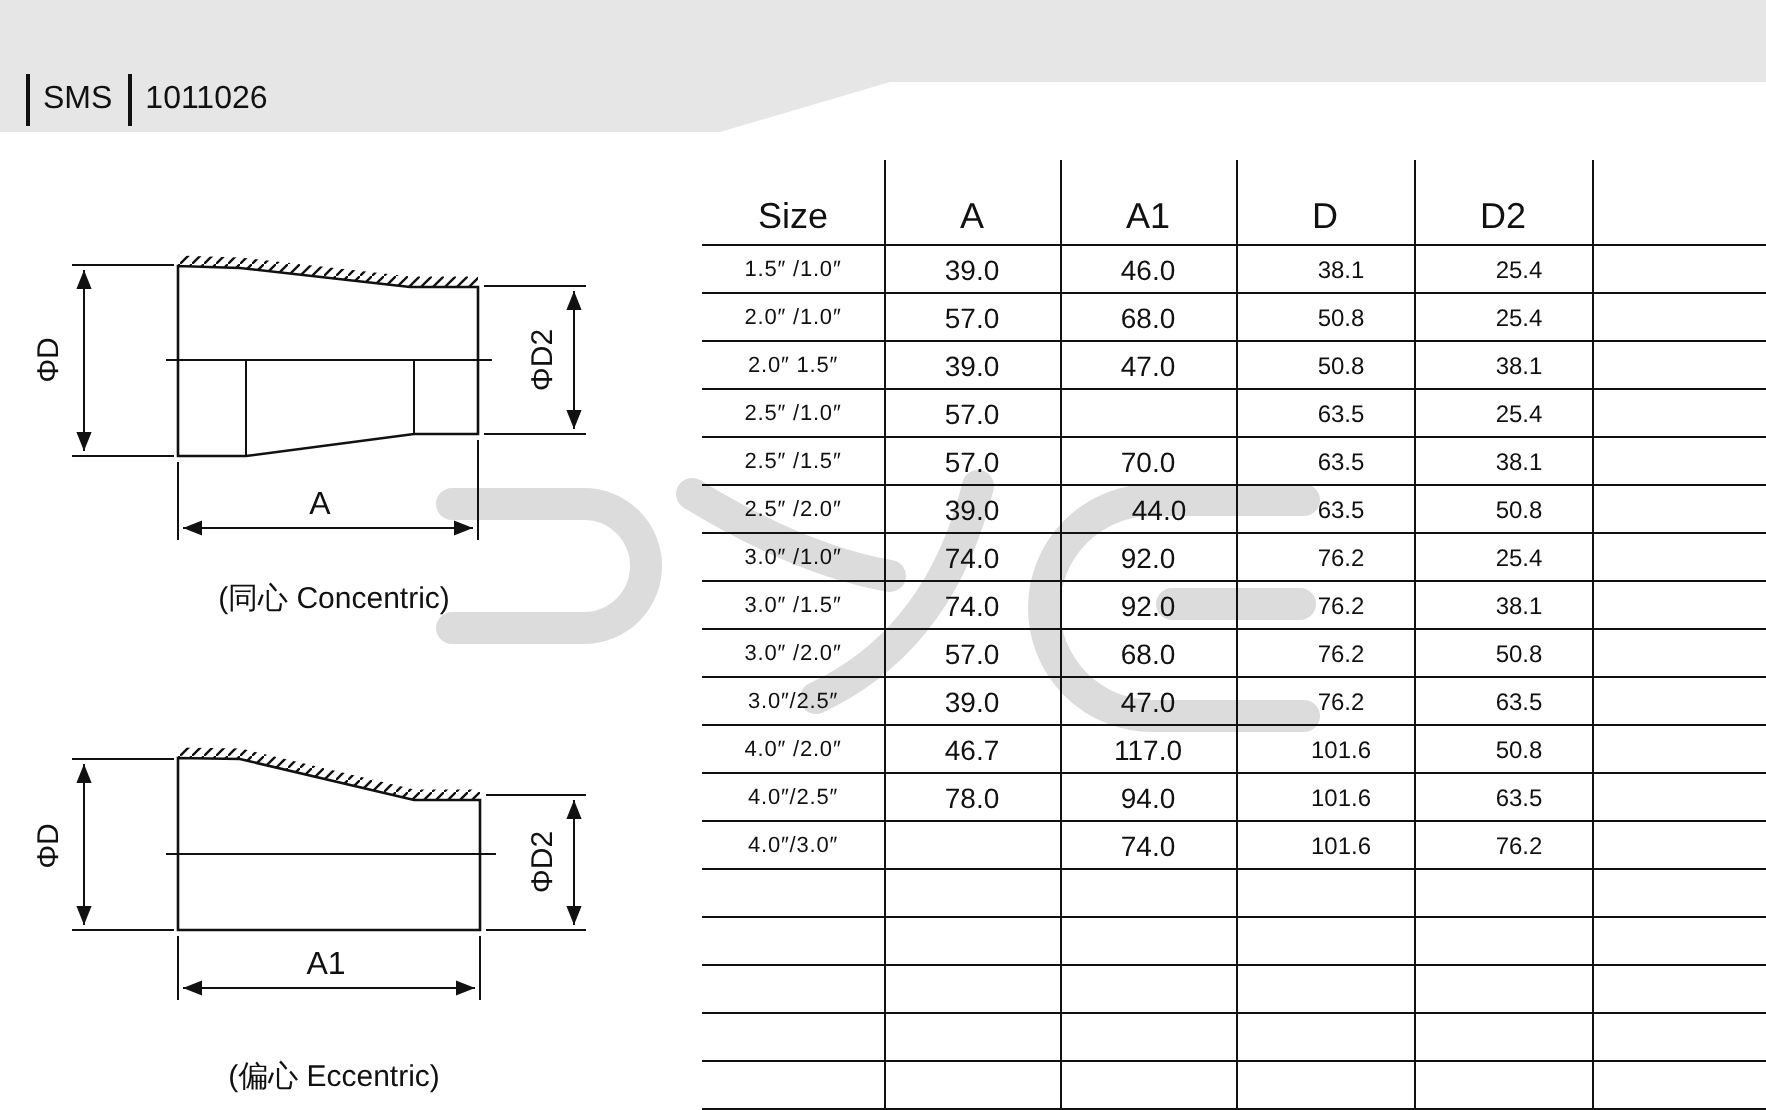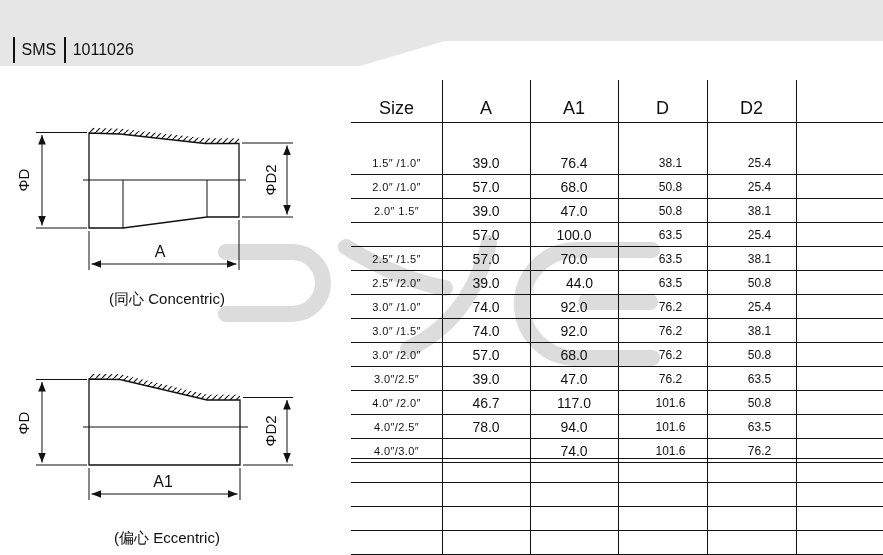--- a/index.html
+++ b/index.html
@@ -29,21 +29,21 @@
   .thin      { stroke:#111; stroke-width:1; }
   .dim       { stroke:#111; stroke-width:1; }
   .dimlabel  { font-family:"Liberation Sans",sans-serif; font-size:15px; fill:#111; }
   .biglabel  { font-family:"Liberation Sans",sans-serif; font-size:16px; fill:#111; }
   .caption   { font-family:"Liberation Sans",sans-serif; font-size:15px; fill:#111; }
 
   .table-layer { position:absolute; left:351px; top:80px; width:532px; height:475px; z-index:2; }
   .thead { position:absolute; left:0; top:0; width:532px; height:43px; border-bottom:1.5px solid #111; }
   .hcell { position:absolute; top:0; height:43px; line-height:56px; text-align:center;
            font-size:18px; color:#111; }
-  .trow  { position:absolute; left:0; width:532px; height:24px; border-bottom:1px solid #111;margin-top:28px; }
+  .trow  { position:absolute; left:0; width:532px; height:24px; border-bottom:1px solid #111; }
   .erow  { position:absolute; left:0; width:532px; height:24px; border-bottom:1px solid #111; }
   .cell  { position:absolute; top:0; height:24px; line-height:24px; text-align:center; color:#111; }
   .c0 { font-size:11px; letter-spacing:0.4px; }
   .c1, .c2 { font-size:14px; }
   .c3, .c4 { font-size:12px;padding-left:16px; }
   .vline { position:absolute; top:0; width:1px; height:475px; background:#111; }
 </style>
 </head>
 <body>
 
@@ -136,41 +136,41 @@
       <span class="hcell" style="left:91px;width:88px">A</span>
       <span class="hcell" style="left:179px;width:88px">A1</span>
       <span class="hcell" style="left:267px;width:89px">D</span>
       <span class="hcell" style="left:356px;width:89px">D2</span>
       <span class="hcell" style="left:445px;width:87px"></span>
     </div>
     <div id="rows">
         <div class="trow" style="top: 43px;">
           <span class="cell c0" style="left: 0px; width: 91px;">1.5″ /1.0″</span>
           <span class="cell c1" style="left: 91px; width: 88px;">39.0</span>
-          <span class="cell c2" style="left: 179px; width: 88px;">76.4</span>
+          <span class="cell c2" style="left: 179px; width: 88px;">46.0</span>
           <span class="cell c3" style="left: 267px; width: 89px;">38.1</span>
           <span class="cell c4" style="left: 356px; width: 89px;">25.4</span>
         </div>
         <div class="trow" style="top: 67px;">
           <span class="cell c0" style="left: 0px; width: 91px;">2.0″ /1.0″</span>
           <span class="cell c1" style="left: 91px; width: 88px;">57.0</span>
           <span class="cell c2" style="left: 179px; width: 88px;">68.0</span>
           <span class="cell c3" style="left: 267px; width: 89px;">50.8</span>
           <span class="cell c4" style="left: 356px; width: 89px;">25.4</span>
         </div>
         <div class="trow" style="top: 91px;">
           <span class="cell c0" style="left: 0px; width: 91px;">2.0″ 1.5″</span>
           <span class="cell c1" style="left: 91px; width: 88px;">39.0</span>
           <span class="cell c2" style="left: 179px; width: 88px;">47.0</span>
           <span class="cell c3" style="left: 267px; width: 89px;">50.8</span>
           <span class="cell c4" style="left: 356px; width: 89px;">38.1</span>
         </div>
         <div class="trow" style="top: 115px;">
-          <span class="cell c1" style="left: 91px; width: 88px;">57.0</span>
-          <span class="cell c2" style="left: 179px; width: 88px;">100.0</span>
+          <span class="cell c0" style="left: 0px; width: 91px;">2.5″ /1.0″</span>
+          <span class="cell c1" style="left: 91px; width: 88px;">57.0</span>
           <span class="cell c3" style="left: 267px; width: 89px;">63.5</span>
           <span class="cell c4" style="left: 356px; width: 89px;">25.4</span>
         </div>
         <div class="trow" style="top: 139px;">
           <span class="cell c0" style="left: 0px; width: 91px;">2.5″ /1.5″</span>
           <span class="cell c1" style="left: 91px; width: 88px;">57.0</span>
           <span class="cell c2" style="left: 179px; width: 88px;">70.0</span>
           <span class="cell c3" style="left: 267px; width: 89px;">63.5</span>
           <span class="cell c4" style="left: 356px; width: 89px;">38.1</span>
         </div>

